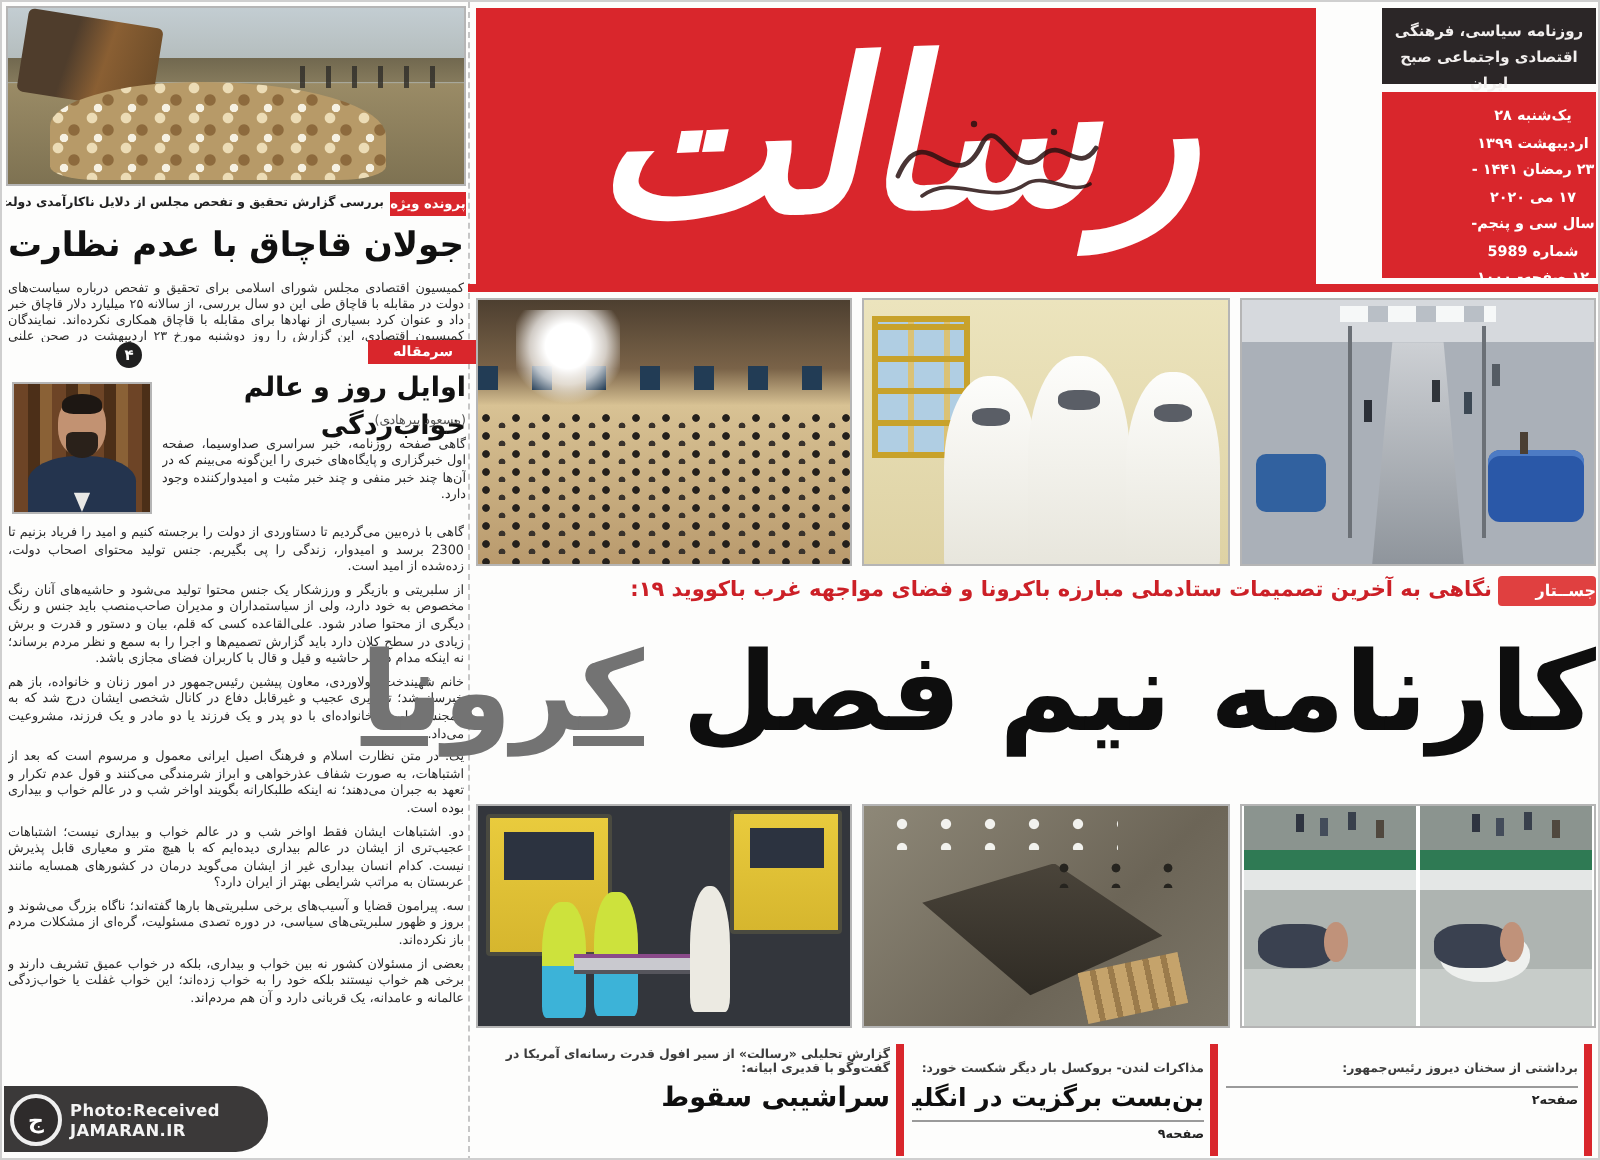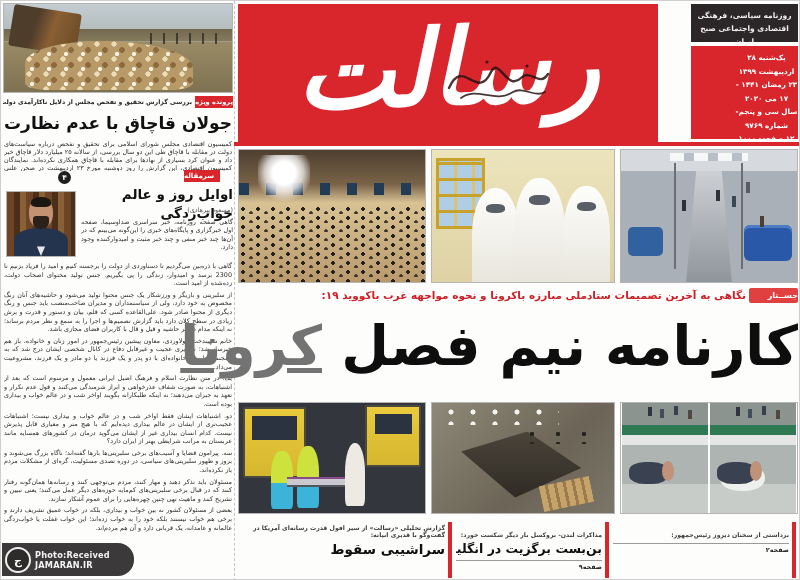--- a/index.html
+++ b/index.html
@@ -64,22 +64,22 @@
   .sf-kicker { left:2px; top:95px; width:189px; height:12px; font-size:6.2px; font-weight:bold;
     color:#222; text-align:right; line-height:12px; white-space:nowrap; overflow:hidden; }
   .sf-headline { left:2px; top:108px; width:230px; height:28px; font-size:17px; font-weight:900;
     color:#101010; text-align:center; line-height:28px; letter-spacing:-.5px; }
   .sf-body { left:3px; top:139px; width:228px; height:31px; font-size:6.4px; line-height:8px;
     color:#2c2c2c; text-align:justify; overflow:hidden; }
   .sf-badge { left:57px; top:170px; width:13px; height:13px; border-radius:50%; background:#1f1f1f;
     color:#fff; font-size:7.5px; font-weight:bold; text-align:center; line-height:13px; }
 
   
-  .ed-label { left:183px; top:169px; width:36px; height:12px; background:#d9262c; color:#fff;
-    font-size:7px; font-weight:bold; text-align:left; line-height:12px; }
+  .ed-label { left:183px; top:169px; width:55px; height:12px; background:#d9262c; color:#fff;
+    font-size:7px; font-weight:bold; text-align:center; line-height:12px; }
   .ed-headline { left:76px; top:184px; width:156px; height:19px; font-size:13.5px; font-weight:900;
     color:#111; text-align:right; line-height:19px; letter-spacing:-.4px; }
   .portrait { left:5px; top:190px; width:70px; height:66px; border:1px solid #b5b5b5; overflow:hidden;
     background:repeating-linear-gradient(90deg,#6d4426 0 7px,#4c2f18 7px 13px,#8a6136 13px 19px); }
   .pt-suit { left:10%; bottom:0; width:80%; height:44%; background:#24344e; border-radius:45% 45% 0 0; }
   .pt-collar { left:44%; bottom:0; width:12%; height:15%; background:#e8e8e6;
     clip-path:polygon(50% 100%,0 0,100% 0); }
   .pt-head { left:33%; top:10%; width:34%; height:46%; background:#c29272; border-radius:46%; }
   .pt-head::before { content:""; position:absolute; left:8%; top:-6%; width:84%; height:34%;
     background:#1d1713; border-radius:50% 50% 30% 30%; }
@@ -228,21 +228,21 @@
   </div>
 
   <div class="abs tagline-box">
     <div>روزنامه سیاسی، فرهنگی</div>
     <div>اقتصادی واجتماعی صبح ایران</div>
   </div>
 
   <div class="abs date-box">
     <div class="dl">یک‌شنبه ۲۸ اردیبهشت ۱۳۹۹</div>
     <div class="dl">۲۳ رمضان ۱۴۴۱ - ۱۷ می ۲۰۲۰</div>
-    <div class="dl">سال سی و پنجم- شماره ۹۷۶۹</div>
+    <div class="dl">سال سی و پنجم- شماره 5989</div>
     <div class="dl">۱۲ صفحه- ۱۰۰۰ تومان</div>
     <div class="social">
       <div class="srow">
         <span class="stext">@Resalat_news</span>
         <span>
           <span class="sico">◉</span>
           <span class="sico">✈</span>
         </span>
         <span class="stext">www.resalat-news.com</span>
       </div>
@@ -280,21 +280,20 @@
   </div>
   <div class="abs ed-author">(مسعود پیرهادی)</div>
   <div class="abs ed-lead">گاهی صفحه روزنامه، خبر سراسری صداوسیما، صفحه اول خبرگزاری و پایگاه‌های خبری را این‌گونه می‌بینم که در آن‌ها چند خبر منفی و چند خبر مثبت و امیدوارکننده وجود دارد.</div>
   <div class="abs ed-body">
     <p>گاهی با ذره‌بین می‌گردیم تا دستاوردی از دولت را برجسته کنیم و امید را فریاد بزنیم تا 2300 برسد و امیدوار، زندگی را پی بگیریم. جنس تولید محتوای اصحاب دولت، زده‌شده از امید است.</p>
     <p>از سلبریتی و بازیگر و ورزشکار یک جنس محتوا تولید می‌شود و حاشیه‌های آنان رنگ مخصوص به خود دارد، ولی از سیاستمداران و مدیران صاحب‌منصب باید جنس و رنگ دیگری از محتوا صادر شود. علی‌القاعده کسی که قلم، بیان و دستور و قدرت و برش زیادی در سطح کلان دارد باید گزارش تصمیم‌ها و اجرا را به سمع و نظر مردم برساند؛ نه اینکه مدام درگیر حاشیه و قیل و قال با کاربران فضای مجازی باشد.</p>
     <p>خانم شهیندخت مولاوردی، معاون پیشین رئیس‌جمهور در امور زنان و خانواده، باز هم خبرساز شد؛ تصویری عجیب و غیرقابل دفاع در کانال شخصی ایشان درج شد که به همجنس‌گرایی و خانواده‌ای با دو پدر و یک فرزند یا دو مادر و یک فرزند، مشروعیت می‌داد.</p>
     <p>یک. در متن نظارت اسلام و فرهنگ اصیل ایرانی معمول و مرسوم است که بعد از اشتباهات، به صورت شفاف عذرخواهی و ابراز شرمندگی می‌کنند و قول عدم تکرار و تعهد به جبران می‌دهند؛ نه اینکه طلبکارانه بگویند اواخر شب و در عالم خواب و بیداری بوده است.</p>
     <p>دو. اشتباهات ایشان فقط اواخر شب و در عالم خواب و بیداری نیست؛ اشتباهات عجیب‌تری از ایشان در عالم بیداری دیده‌ایم که با هیچ متر و معیاری قابل پذیرش نیست. کدام انسان بیداری غیر از ایشان می‌گوید درمان در کشورهای همسایه مانند عربستان به مراتب شرایطی بهتر از ایران دارد؟</p>
     <p>سه. پیرامون قضایا و آسیب‌های برخی سلبریتی‌ها بارها گفته‌اند؛ ناگاه بزرگ می‌شوند و بروز و ظهور سلبریتی‌های سیاسی، در دوره تصدی مسئولیت، گره‌ای از مشکلات مردم باز نکرده‌اند.</p>
-    <p>مسئولان باید تذکر دهند و مهار کنند، مردم بی‌توجهی کنند و رسانه‌ها همان‌گونه رفتار کنند که در قبال برخی سلبریتی‌های کم‌مایه حوزه‌های دیگر عمل می‌کنند؛ یعنی تبیین و تشریح کنند و ماهیت تهی چنین چهره‌هایی را برای عموم آشکار سازند.</p>
     <p>بعضی از مسئولان کشور نه بین خواب و بیداری، بلکه در خواب عمیق تشریف دارند و برخی هم خواب نیستند بلکه خود را به خواب زده‌اند؛ این خواب غفلت یا خواب‌زدگی عالمانه و عامدانه، یک قربانی دارد و آن هم مردم‌اند.</p>
   </div>
 
   <div class="abs watermark">
     <div class="wm-logo">ج</div>
     <div class="wm-text">
       <div>Photo:Received</div>
       <div>JAMARAN.IR</div>
     </div>
   </div>
@@ -314,21 +313,21 @@
     <div class="abs mt-lights"></div>
     <div class="abs mt-corridor"></div>
     <div class="abs mt-seats-r"></div>
     <div class="abs mt-seats-l"></div>
     <div class="abs mt-pole1"></div>
     <div class="abs mt-pole2"></div>
     <div class="abs mt-pax"></div>
   </div>
 
   <div class="abs lead-label">جســتار</div>
-  <div class="abs lead-kicker">نگاهی به آخرین تصمیمات ستادملی مبارزه باکرونا و نحوه مواجهه غرب باکووید ۱۹:</div>
+  <div class="abs lead-kicker">نگاهی به آخرین تصمیمات ستادملی مبارزه باکرونا و فضای مواجهه غرب باکووید ۱۹:</div>
   <div class="abs lead-headline">
     <span>کارنامه نیم فصل</span>
     <span class="accent">کرونا</span>
   </div>
   <div class="abs lead-badge">۱۰</div>
 
   <div class="photo ph-ambulance">
     <div class="abs am-l"></div>
     <div class="abs am-r"></div>
     <div class="abs am-med1"></div>

